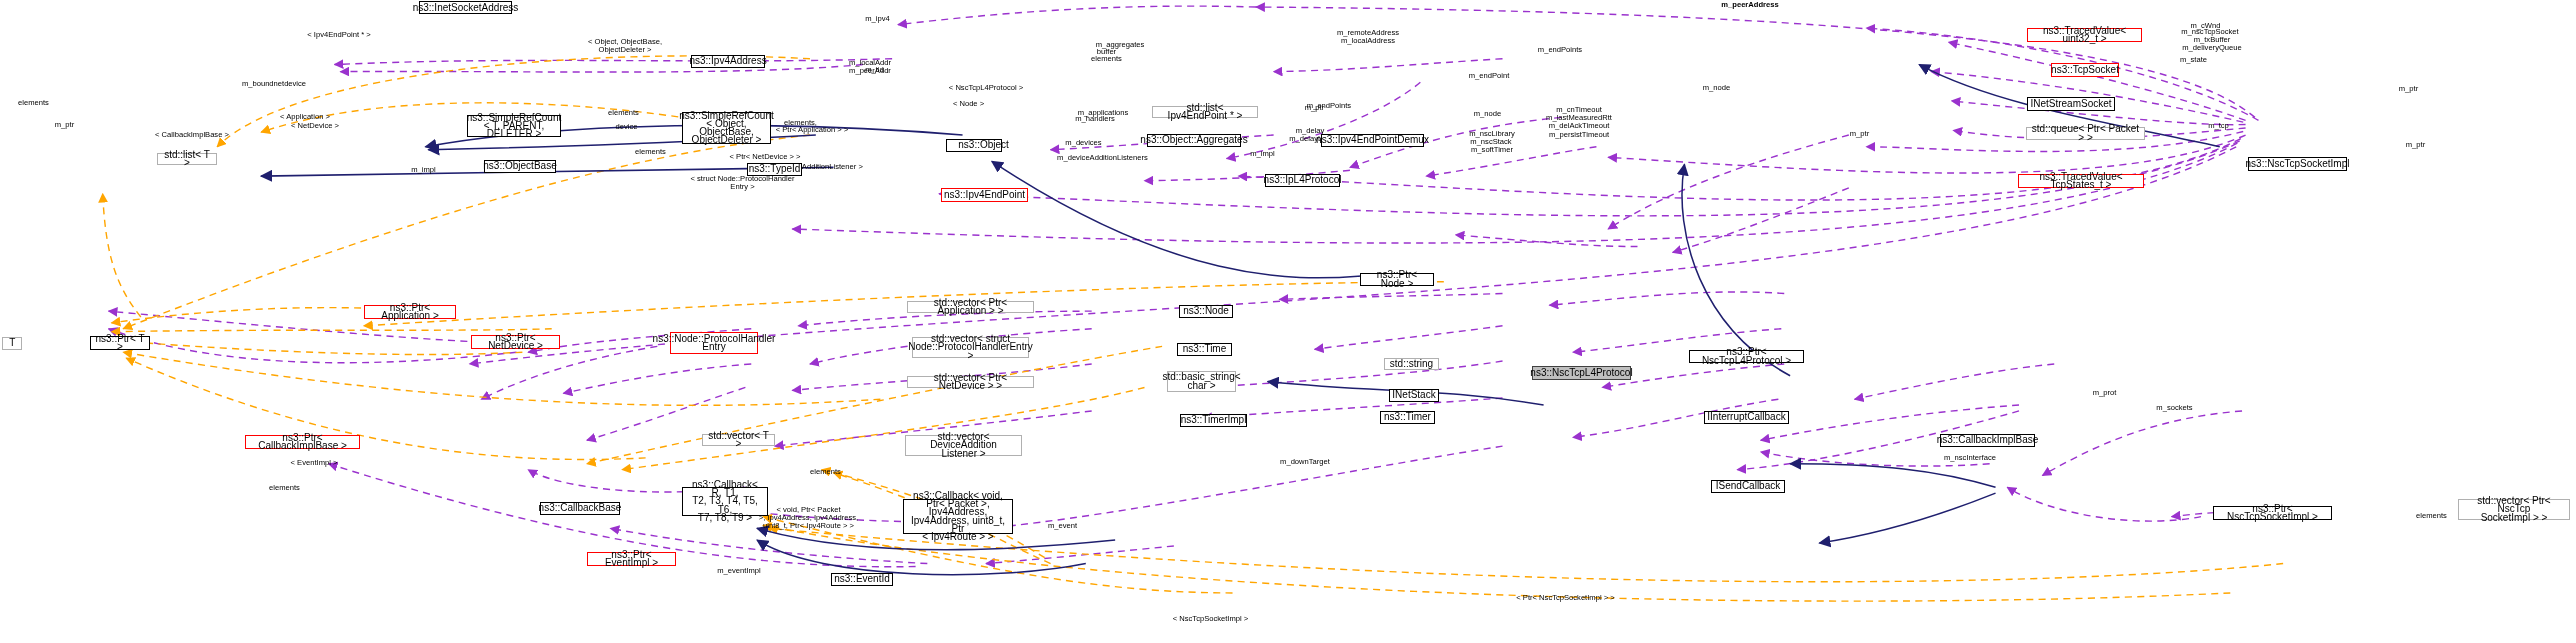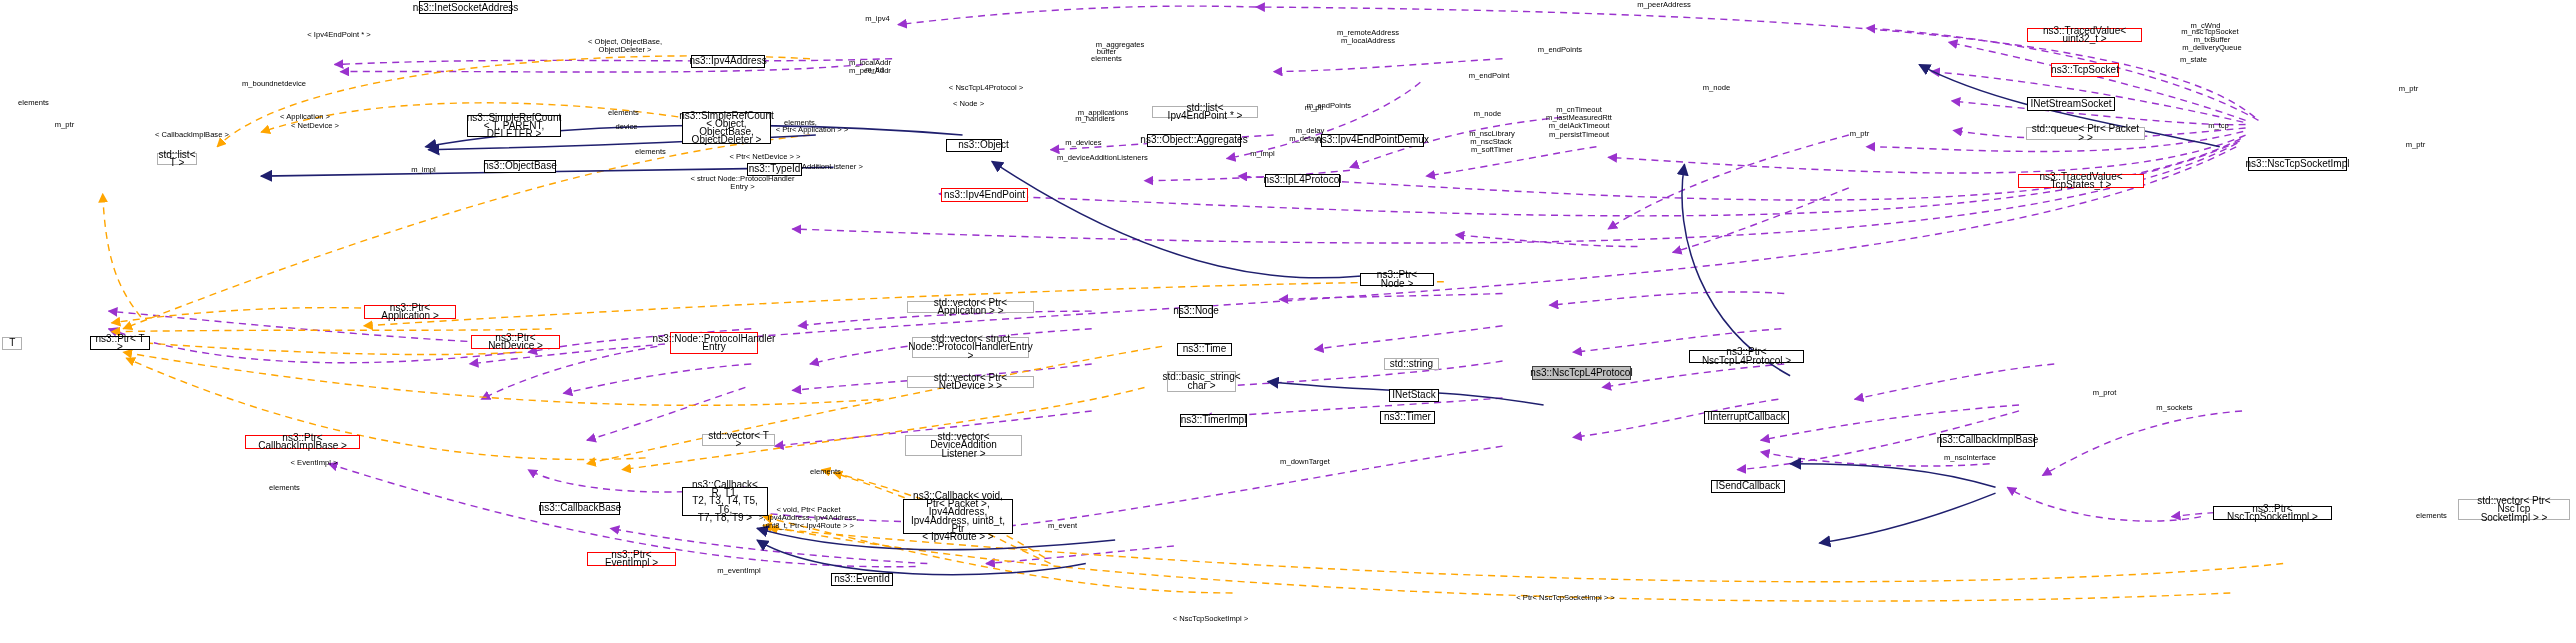--- a/index.html
+++ b/index.html
@@ -176,23 +176,23 @@
 ObjectDeleter &gt;</div>
   <div class="node n-plain" style="left:1321px;top:134px;width:103px;height:13px;">ns3::Ipv4EndPointDemux</div>
   <div class="node n-grey" style="left:1152px;top:106px;width:106px;height:12.3px;">std::list&lt; Ipv4EndPoint * &gt;</div>
   <div class="node n-bold" style="left:1147px;top:134px;width:94px;height:13px;">ns3::Object::Aggregates</div>
   <div class="node n-plain" style="left:946px;top:139px;width:56px;height:13px;padding-left:22px;">ns3::Object</div>
   <div class="node n-plain" style="left:484px;top:160px;width:72px;height:13px;">ns3::ObjectBase</div>
   <div class="node n-plain" style="left:747px;top:163px;width:55px;height:13px;">ns3::TypeId</div>
   <div class="node n-red" style="left:2018px;top:174px;width:126px;height:14px;">ns3::TracedValue&lt; TcpStates_t &gt;</div>
   <div class="node n-plain" style="left:1265px;top:174px;width:75px;height:13px;">ns3::IpL4Protocol</div>
   <div class="node n-red" style="left:941px;top:188px;width:87px;height:14px;">ns3::Ipv4EndPoint</div>
-  <div class="node n-grey" style="left:157px;top:153px;width:40px;height:12.3px;">std::list&lt; T &gt;</div>
+  <div class="node n-grey" style="left:157px;top:153px;width:60px;height:12.3px;">std::list&lt; T &gt;</div>
   <div class="node n-plain" style="left:1360px;top:273px;width:74px;height:13px;">ns3::Ptr&lt; Node &gt;</div>
-  <div class="node n-plain" style="left:1179px;top:305px;width:34px;height:13px;">ns3::Node</div>
+  <div class="node n-plain" style="left:1179px;top:305px;width:54px;height:13px;">ns3::Node</div>
   <div class="node n-plain" style="left:1689px;top:350px;width:115px;height:13px;">ns3::Ptr&lt; NscTcpL4Protocol &gt;</div>
   <div class="node n-focus" style="left:1532px;top:366px;width:99px;height:14px;">ns3::NscTcpL4Protocol</div>
   <div class="node n-bold" style="left:90px;top:336px;width:60px;height:14px;">ns3::Ptr&lt; T &gt;</div>
   <div class="node n-grey" style="left:2.3px;top:337px;width:20px;height:13px;">T</div>
   <div class="node n-red" style="left:364px;top:305px;width:92px;height:14px;">ns3::Ptr&lt; Application &gt;</div>
   <div class="node n-red" style="left:471px;top:335px;width:89px;height:14px;">ns3::Ptr&lt; NetDevice &gt;</div>
   <div class="node n-red" style="left:670px;top:332px;width:88px;height:22px;">ns3::Node::ProtocolHandler
 Entry</div>
   <div class="node n-grey" style="left:907px;top:301px;width:127px;height:12.3px;">std::vector&lt; Ptr&lt; Application &gt; &gt;</div>
   <div class="node n-grey" style="left:912px;top:337px;width:117px;height:21px;">std::vector&lt; struct
@@ -219,21 +219,21 @@
   <div class="node n-plain" style="left:682px;top:487px;width:86px;height:29px;">ns3::Callback&lt; R, T1,
 T2, T3, T4, T5, T6,
 T7, T8, T9 &gt;</div>
   <div class="node n-bold" style="left:903px;top:499px;width:110px;height:35px;">ns3::Callback&lt; void,
  Ptr&lt; Packet &gt;, Ipv4Address,
 Ipv4Address, uint8_t, Ptr
 &lt; Ipv4Route &gt; &gt;</div>
   <div class="node n-red" style="left:587px;top:552px;width:89px;height:14px;">ns3::Ptr&lt; EventImpl &gt;</div>
   <div class="node n-plain" style="left:831px;top:573px;width:62px;height:13px;">ns3::EventId</div>
 
-  <div class="elabel" style="left:1614px;top:1.2px;width:100px;">m_peerAddress</div>
+  <div class="elabel" style="left:1700px;top:1.2px;width:100px;font-weight:bold;">m_peerAddress</div>
   <div class="elabel" style="left:851px;top:15.3px;width:53px;">m_ipv4</div>
   <div class="elabel" style="left:2179px;top:22px;width:53px;">m_cWnd</div>
   <div class="elabel" style="left:1324px;top:29px;width:88px;">m_remoteAddress
 m_localAddress</div>
   <div class="elabel" style="left:2166px;top:27.6px;width:88px;">m_nscTcpSocket</div>
   <div class="elabel" style="left:292px;top:30.5px;width:94px;">&lt; Ipv4EndPoint * &gt;</div>
   <div class="elabel" style="left:1291px;top:102px;width:76px;">m_endPoints</div>
   <div class="elabel" style="left:2165px;top:36px;width:94px;">m_txBuffer
 m_deliveryQueue</div>
   <div class="elabel" style="left:575px;top:38px;width:100px;">&lt; Object, ObjectBase,

